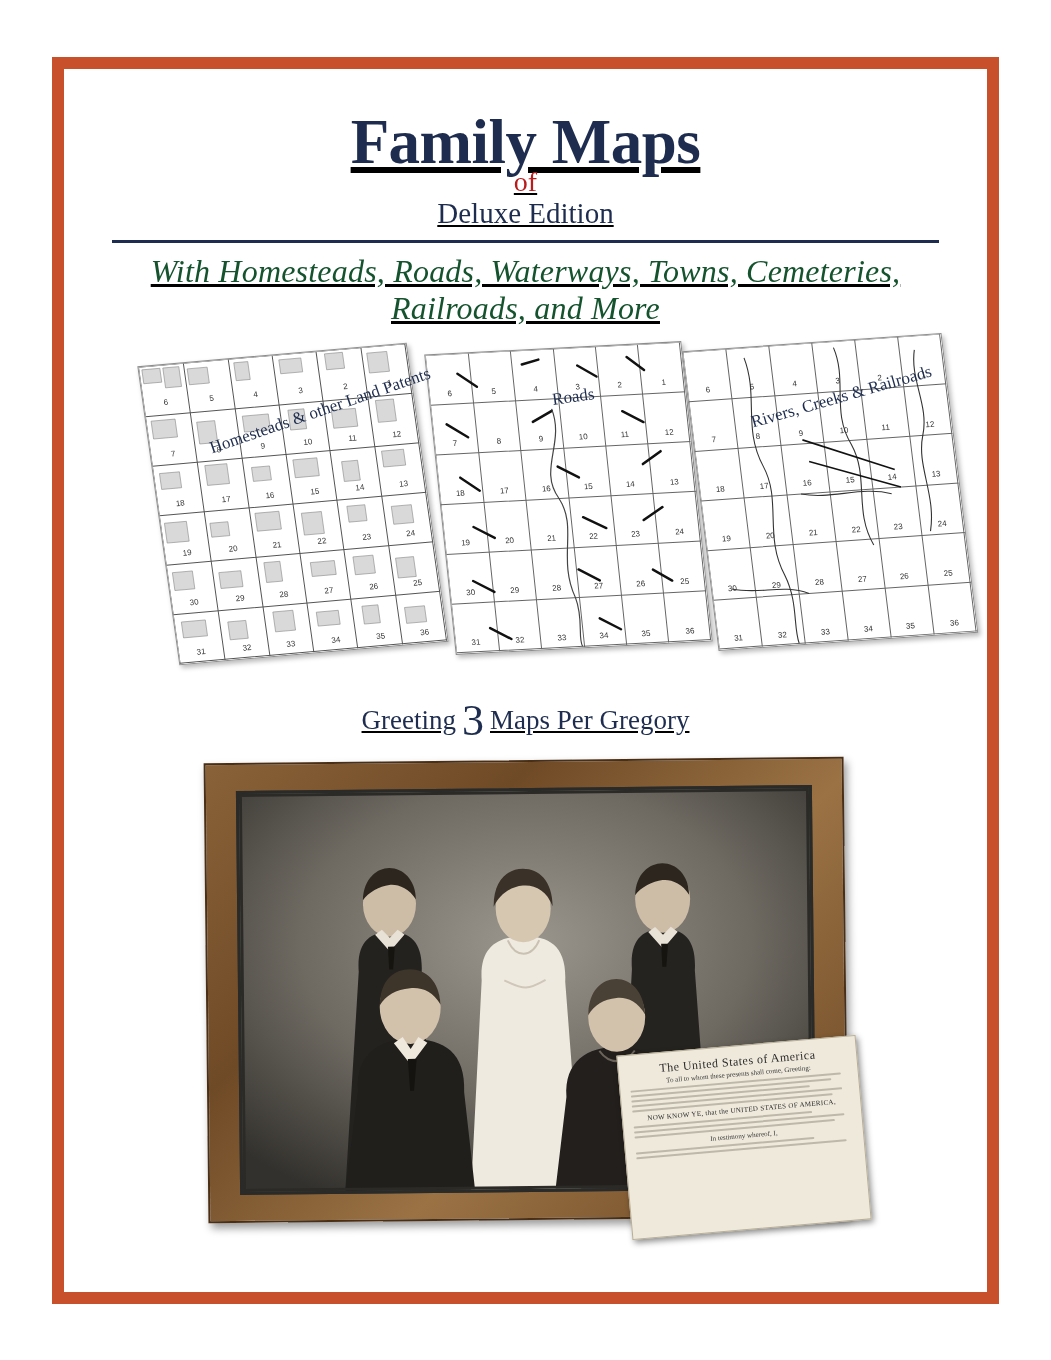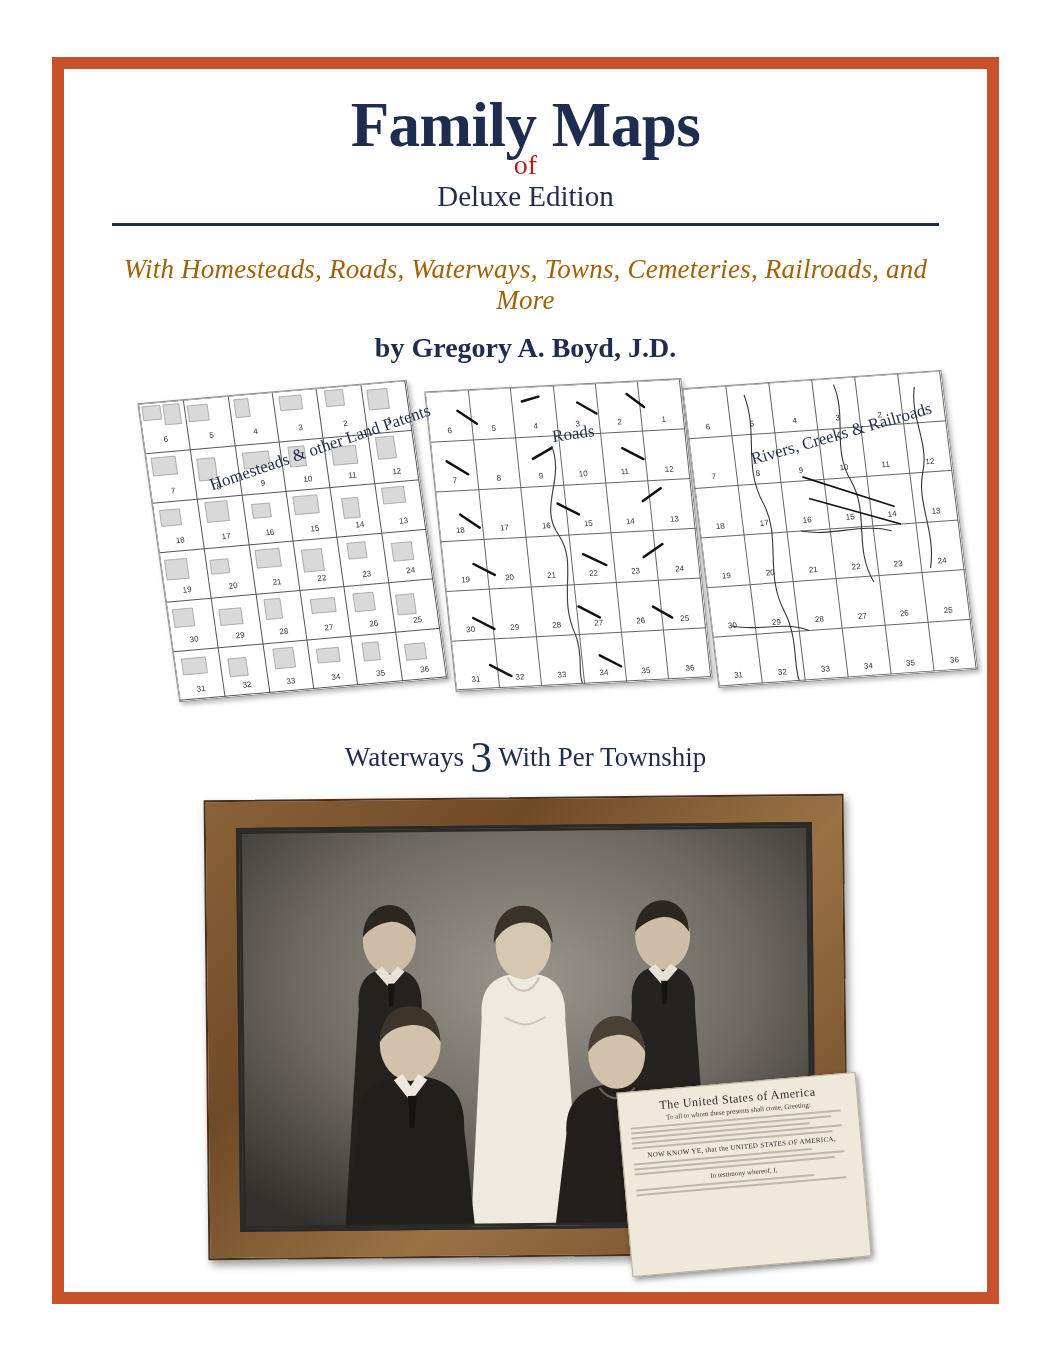--- a/index.html
+++ b/index.html
@@ -32,22 +32,23 @@
     background: #ffffff;
     box-sizing: border-box;
   }
 
   .inner {
     position: absolute;
     left: 0;
     top: 0;
     right: 0;
     bottom: 0;
-    padding: 6px 36px;
+    padding: 23px 36px;
     box-sizing: border-box;
+    text-decoration: underline;
   }
 
   
   .title-block {
     text-align: center;
     color: #1b2a4a;
   }
   .title-main {
     font-family: "Liberation Serif", serif;
     font-weight: bold;
@@ -79,23 +80,23 @@
     margin-top: 1px;
   }
   .rule {
     height: 3px;
     background: #1e2d4f;
     margin: 10px 12px 0 12px;
   }
   .tagline {
     font-family: "Liberation Serif", serif;
     font-style: italic;
-    font-size: 27px;
-    color: #a16207;
-    margin-top: 28px;
+    font-size: 32px;
+    color: #14532d;
+    margin-top: 10px;
     letter-spacing: 0.2px;
   }
   .byline {
     font-family: "Liberation Serif", serif;
     font-weight: bold;
     font-size: 28px;
     color: #1e2d4f;
     margin-top: 16px;
   }
 
@@ -268,21 +269,20 @@
 <div class="page">
   <div class="cover-frame">
     <div class="inner">
 
       <div class="title-block">
         <div class="title-main">Family Maps</div>
         <div class="title-of">of</div>
         <div class="edition">Deluxe Edition</div>
         <div class="rule"></div>
         <div class="tagline">With Homesteads, Roads, Waterways, Towns, Cemeteries, Railroads, and More</div>
-        <div class="byline">by Gregory A. Boyd, J.D.</div>
       </div>
 
       <div class="maps-area">
 
         <div class="map-card" id="map1">
           <svg class="map-grid" viewBox="0 0 268 300" preserveAspectRatio="none">
             <rect x="0" y="0" width="268" height="300" fill="#ffffff"></rect>
             <g stroke="#555" stroke-width="1" fill="none">
               <path d="M0 0 H268 M0 50 H268 M0 100 H268 M0 150 H268 M0 200 H268 M0 250 H268 M0 299 H268"></path>
               <path d="M0 0 V300 M45 0 V300 M90 0 V300 M134 0 V300 M178 0 V300 M223 0 V300 M267 0 V300"></path>
@@ -494,21 +494,21 @@
             </g>
           </svg>
         </div>
 
         <div class="map-caption" id="cap1">Homesteads &amp; other Land Patents</div>
         <div class="map-caption" id="cap2">Roads</div>
         <div class="map-caption" id="cap3">Rivers, Creeks &amp; Railroads</div>
       </div>
 
       <div class="featuring">
-        <span>Waterways</span><span class="big3">3</span><span>With Per Township</span>
+        <span>Greeting</span><span class="big3">3</span><span>Maps Per Gregory</span>
       </div>
 
       <div class="photo-area">
         <div class="photo-frame">
           <div class="photo-inner">
             <div class="photo-bg"></div>
             <svg viewBox="0 0 580 400" preserveAspectRatio="none" style="position:absolute;left:0;top:0;width:100%;height:100%">
               <defs>
                 <radialGradient id="bg" cx="50%" cy="38%" r="72%">
                   <stop offset="0%" stop-color="#9a968d"></stop>

